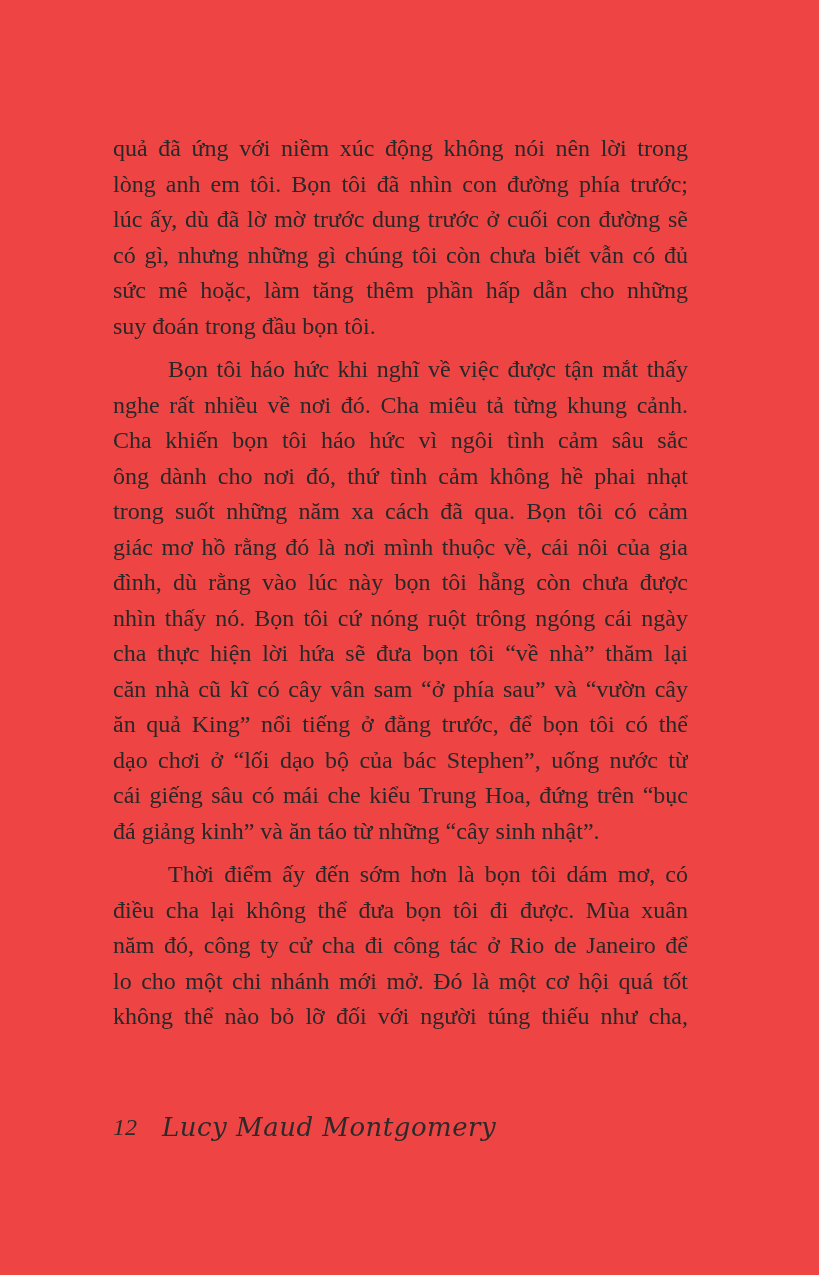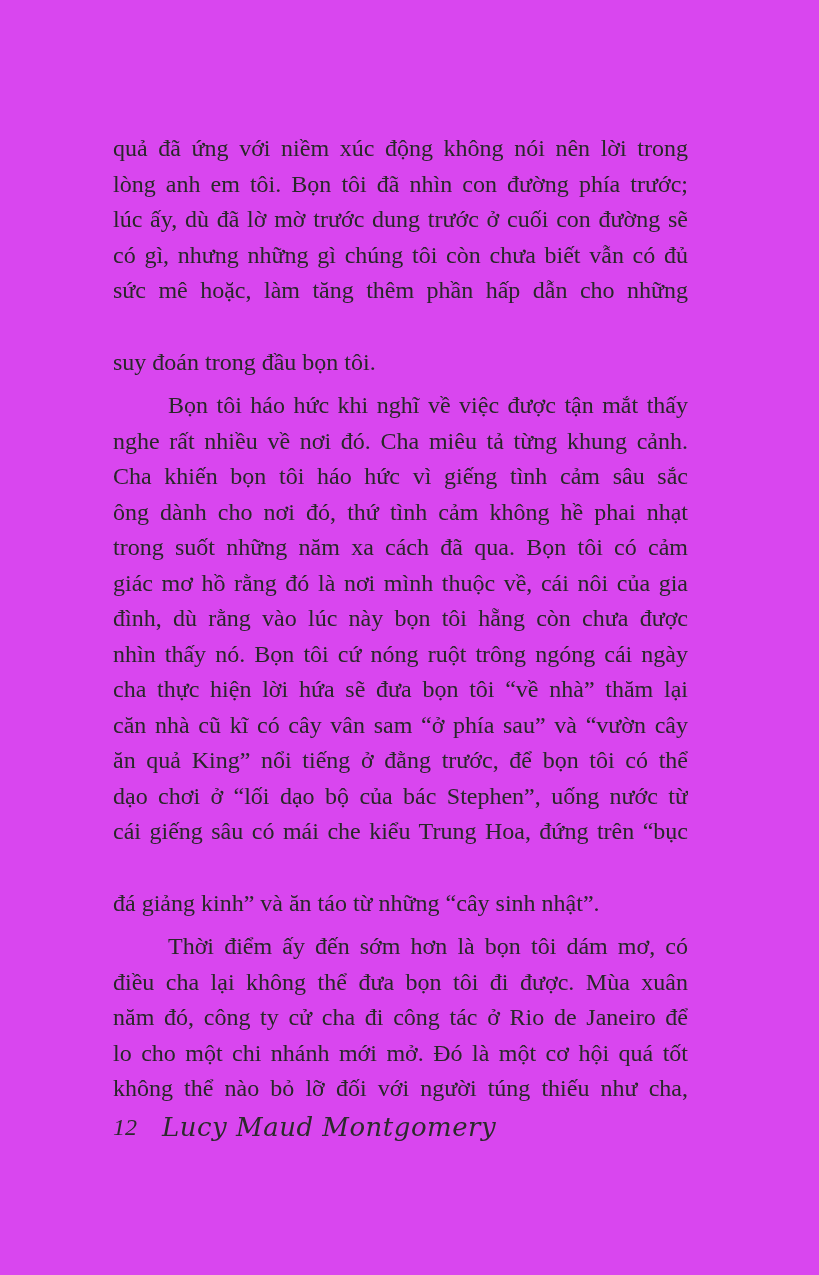--- a/index.html
+++ b/index.html
@@ -11,21 +11,21 @@
     position: relative;
     width: 819px;
     height: 1275px;
     overflow: hidden;
     font-family: "Liberation Serif", serif;
     color: #282828;
   }
   .page {
     position: absolute;
     inset: 0;
-    background: #d946ef;
+    background: #ef4444;
   }
   .text-block {
     position: absolute;
     left: 113px;
     top: 131px;
     width: 575px;
   }
   .para {
     margin: 0 0 8px 0;
   }
@@ -34,21 +34,20 @@
     line-height: 35.5px;
     height: 35.5px;
     text-align: justify;
     text-align-last: justify;
     white-space: normal;
     overflow: hidden;
   }
   .line.end {
     text-align: right;
     text-align-last: left;
-    margin-top: 36px;
   }
   .line.ind {
     padding-left: 55px;
   }
   .footer {
     position: absolute;
     left: 113px;
     top: 1112px;
     width: 575px;
     display: flex;
@@ -82,21 +81,21 @@
       <div class="line">lòng anh em tôi. Bọn tôi đã nhìn con đường phía trước;</div>
       <div class="line">lúc ấy, dù đã lờ mờ trước dung trước ở cuối con đường sẽ</div>
       <div class="line">có gì, nhưng những gì chúng tôi còn chưa biết vẫn có đủ</div>
       <div class="line">sức mê hoặc, làm tăng thêm phần hấp dẫn cho những</div>
       <div class="line end">suy đoán trong đầu bọn tôi.</div>
     </div>
 
     <div class="para">
       <div class="line ind">Bọn tôi háo hức khi nghĩ về việc được tận mắt thấy</div>
       <div class="line">nghe rất nhiều về nơi đó. Cha miêu tả từng khung cảnh.</div>
-      <div class="line">Cha khiến bọn tôi háo hức vì giếng tình cảm sâu sắc</div>
+      <div class="line">Cha khiến bọn tôi háo hức vì ngôi tình cảm sâu sắc</div>
       <div class="line">ông dành cho nơi đó, thứ tình cảm không hề phai nhạt</div>
       <div class="line">trong suốt những năm xa cách đã qua. Bọn tôi có cảm</div>
       <div class="line">giác mơ hồ rằng đó là nơi mình thuộc về, cái nôi của gia</div>
       <div class="line">đình, dù rằng vào lúc này bọn tôi hẵng còn chưa được</div>
       <div class="line">nhìn thấy nó. Bọn tôi cứ nóng ruột trông ngóng cái ngày</div>
       <div class="line">cha thực hiện lời hứa sẽ đưa bọn tôi “về nhà” thăm lại</div>
       <div class="line">căn nhà cũ kĩ có cây vân sam “ở phía sau” và “vườn cây</div>
       <div class="line">ăn quả King” nổi tiếng ở đằng trước, để bọn tôi có thể</div>
       <div class="line">dạo chơi ở “lối dạo bộ của bác Stephen”, uống nước từ</div>
       <div class="line">cái giếng sâu có mái che kiểu Trung Hoa, đứng trên “bục</div>

